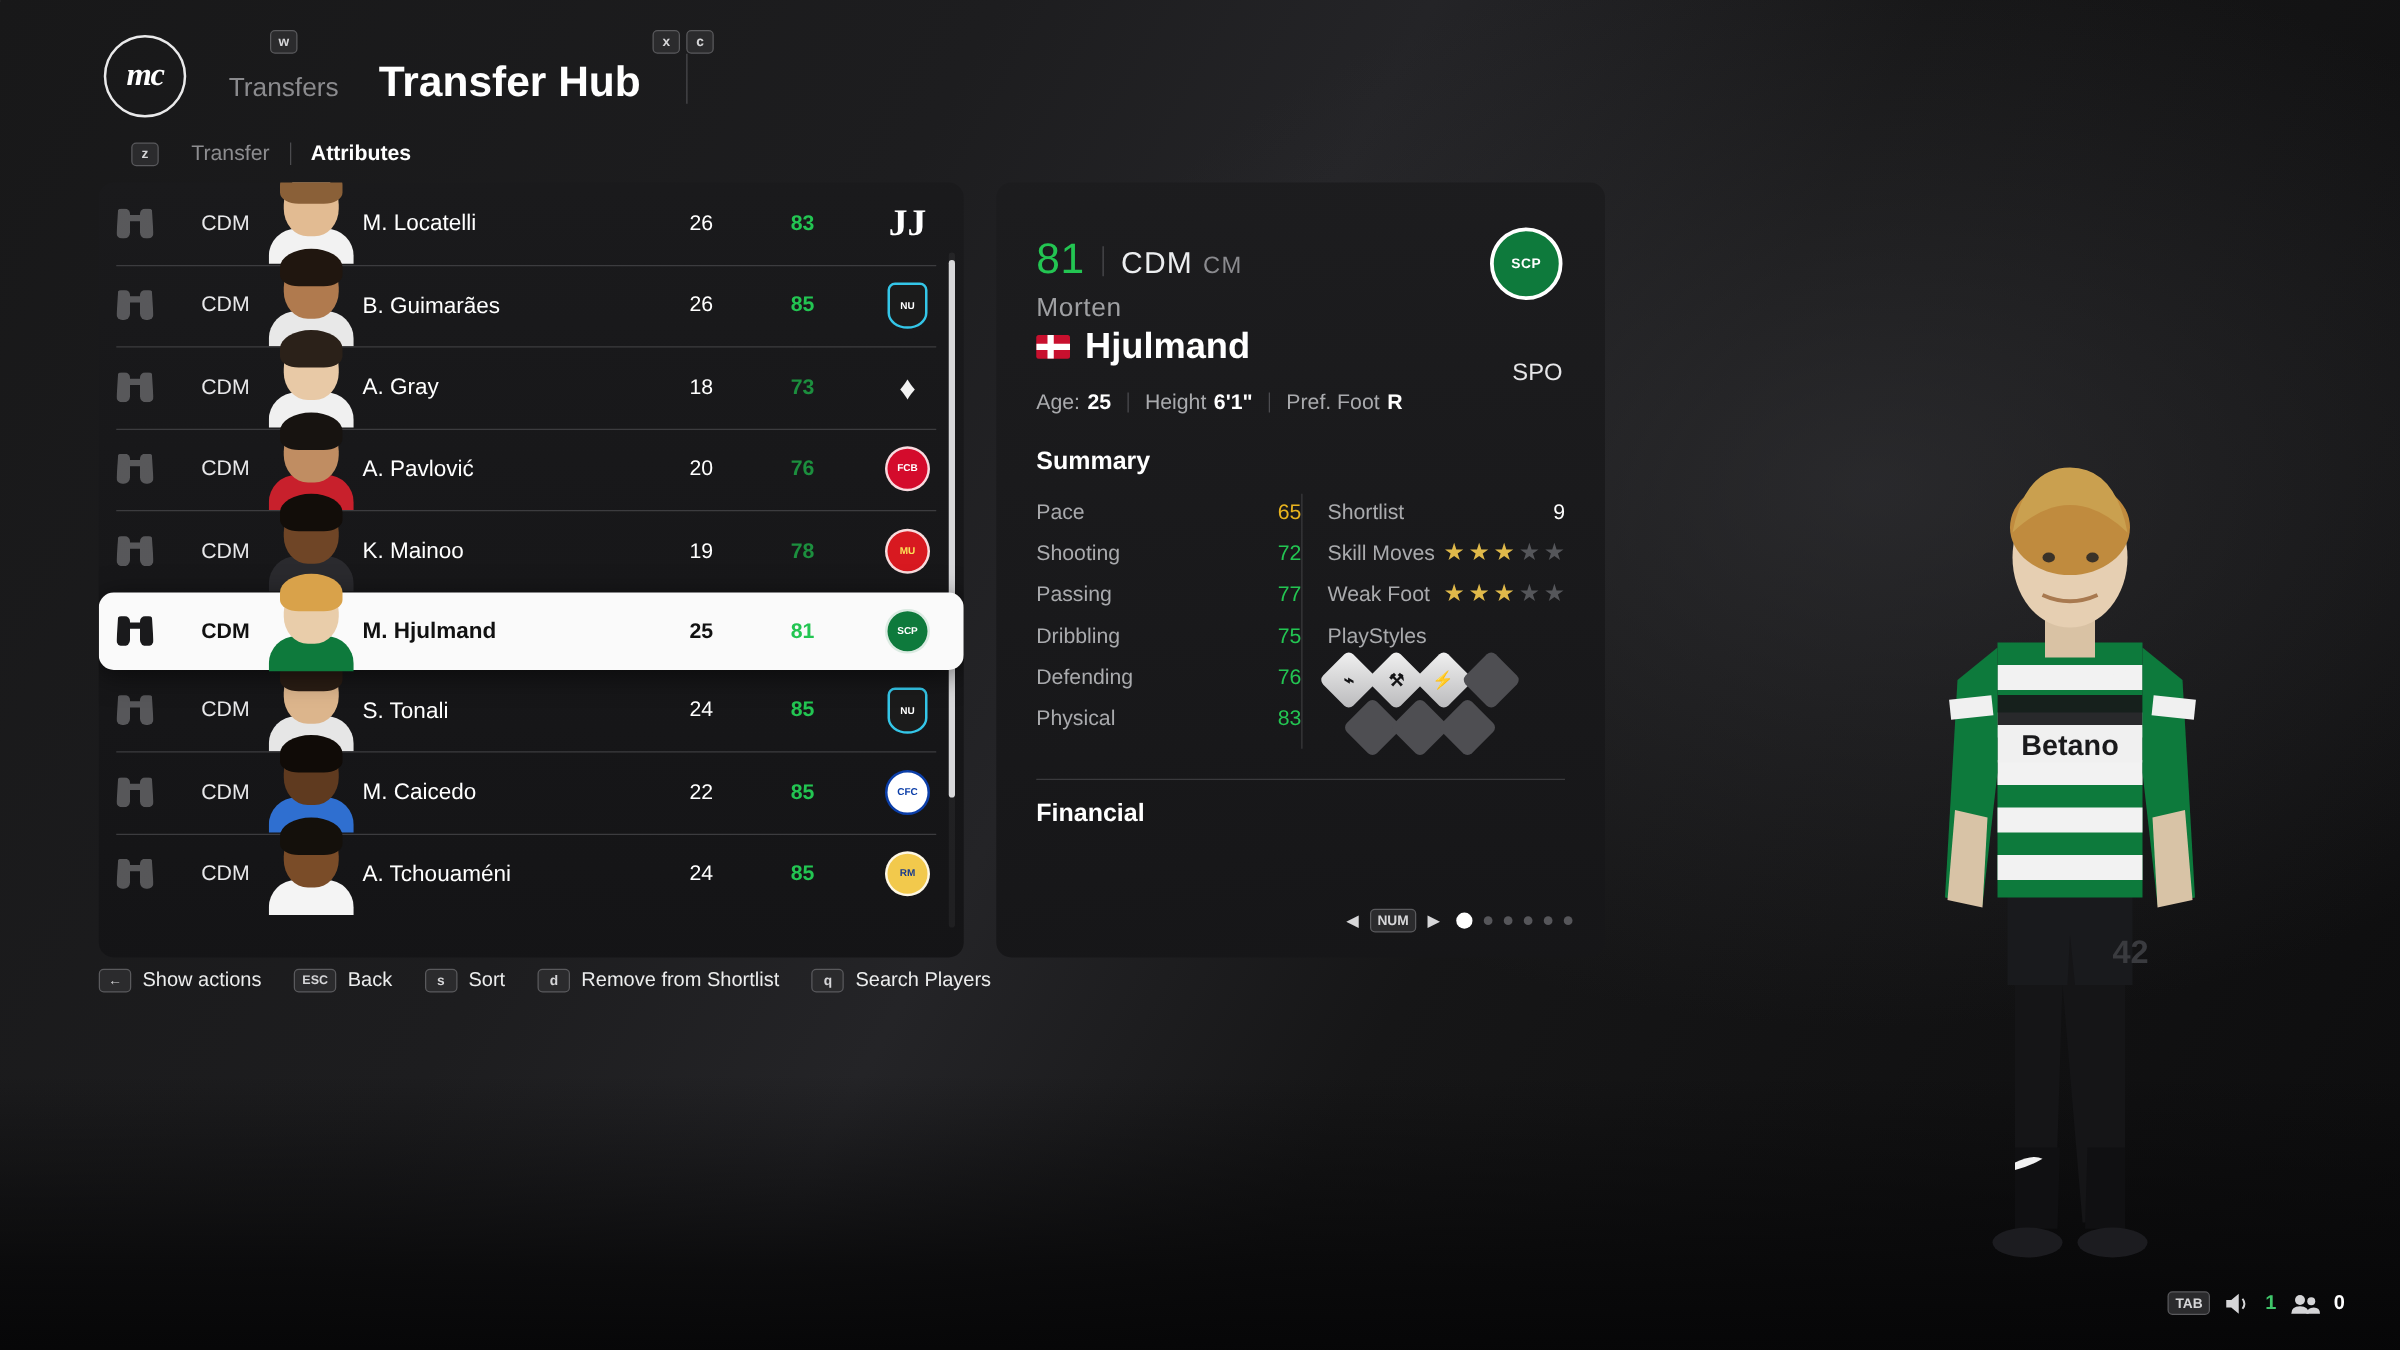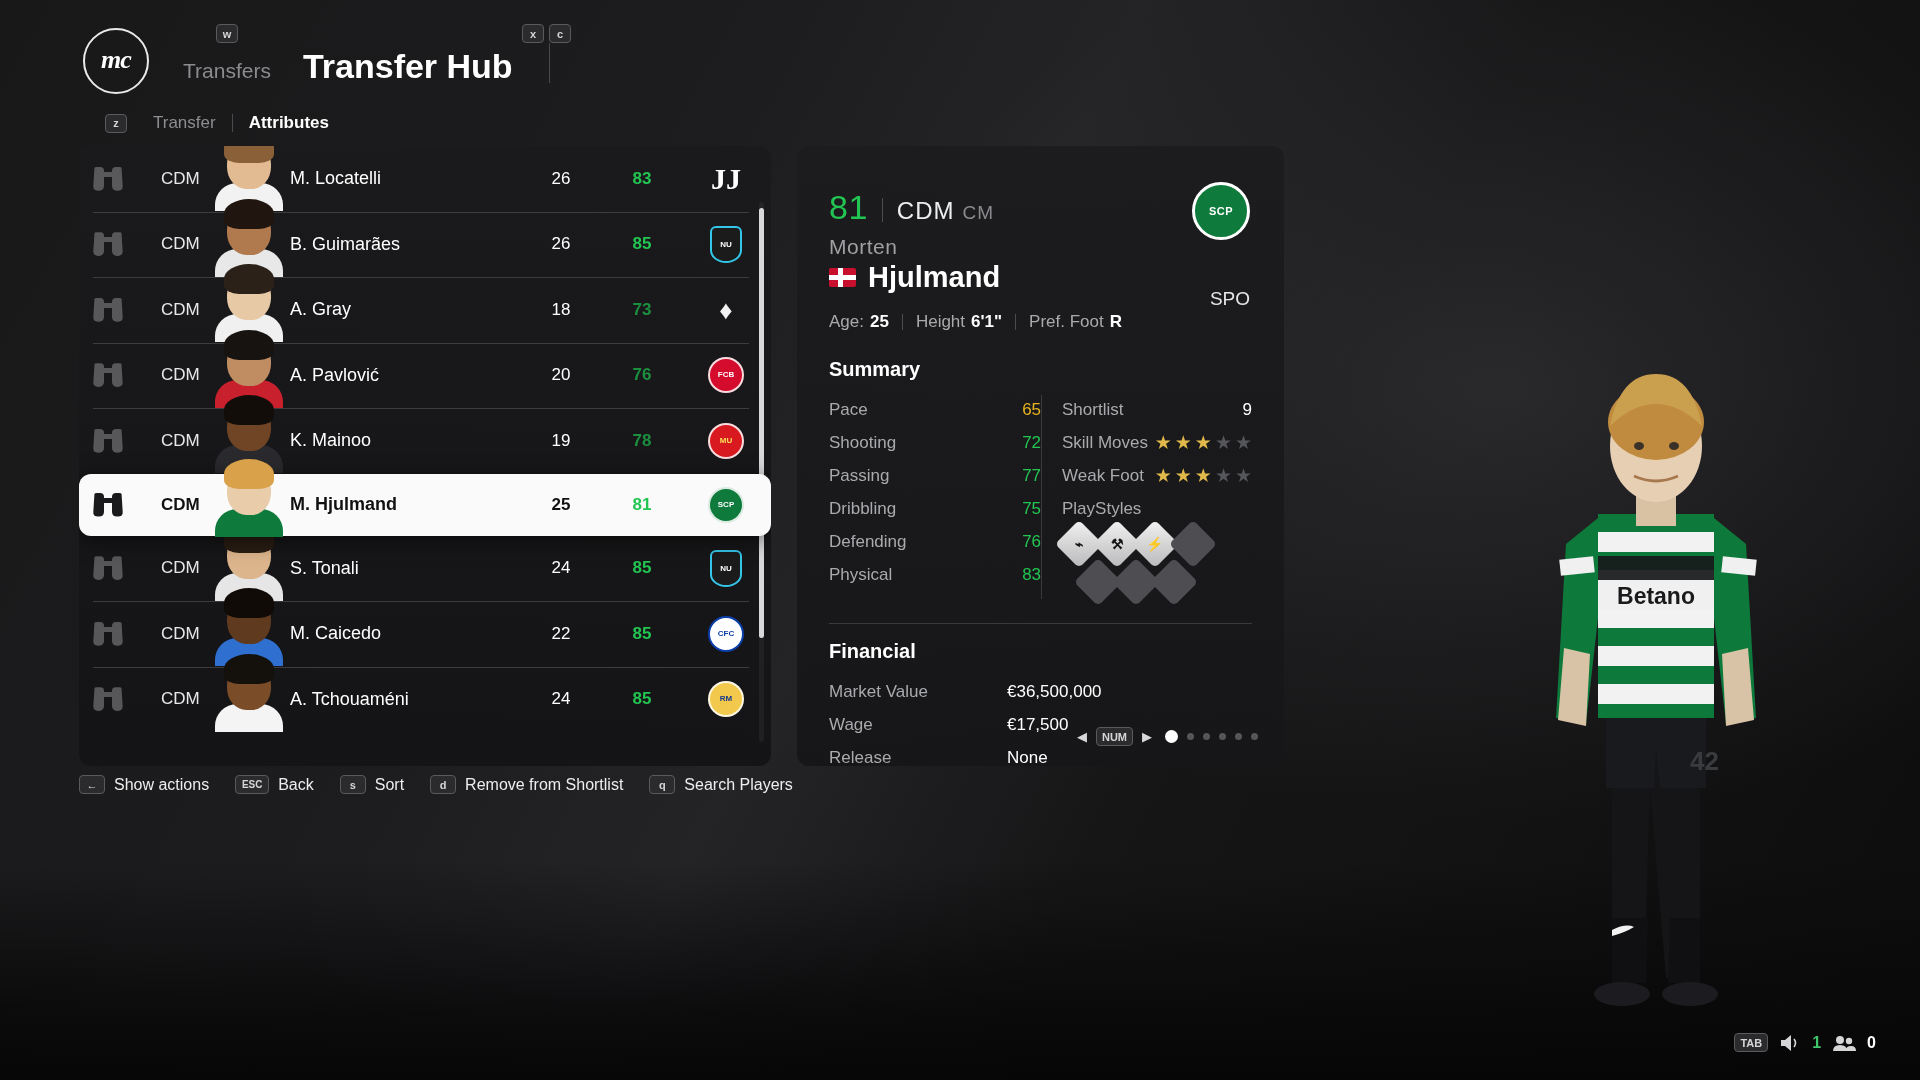--- a/index.html
+++ b/index.html
@@ -627,34 +627,20 @@
               <div class="ps off" style="left: 57px; top: 38px;"></div>
               <div class="ps off" style="left: 95px; top: 38px;"></div>
             </div>
         </div>
       </div>
     </div>
 
     <div class="fin-divider"></div>
     <div class="d-section" style="margin-top:16px;">
       <div class="d-title">Financial</div>
-      <div id="fin-rows">
-          <div class="fin-row">
-            <span class="fin-label">Market Value</span>
-            <span class="fin-value">€36,500,000</span>
-          </div>
-          <div class="fin-row">
-            <span class="fin-label">Wage</span>
-            <span class="fin-value">€17,500</span>
-          </div>
-          <div class="fin-row">
-            <span class="fin-label">Release</span>
-            <span class="fin-value">None</span>
-          </div>
-        </div>
     </div>
 
     <div class="pager">
       <span class="arrow">◀</span>
       <span class="keycap">NUM</span>
       <span class="arrow">▶</span>
       <span id="pager-dots" style="display:flex;align-items:center;gap:9px;margin-left:4px;">
           <span class="dot active"></span>
           <span class="dot"></span>
           <span class="dot"></span>

